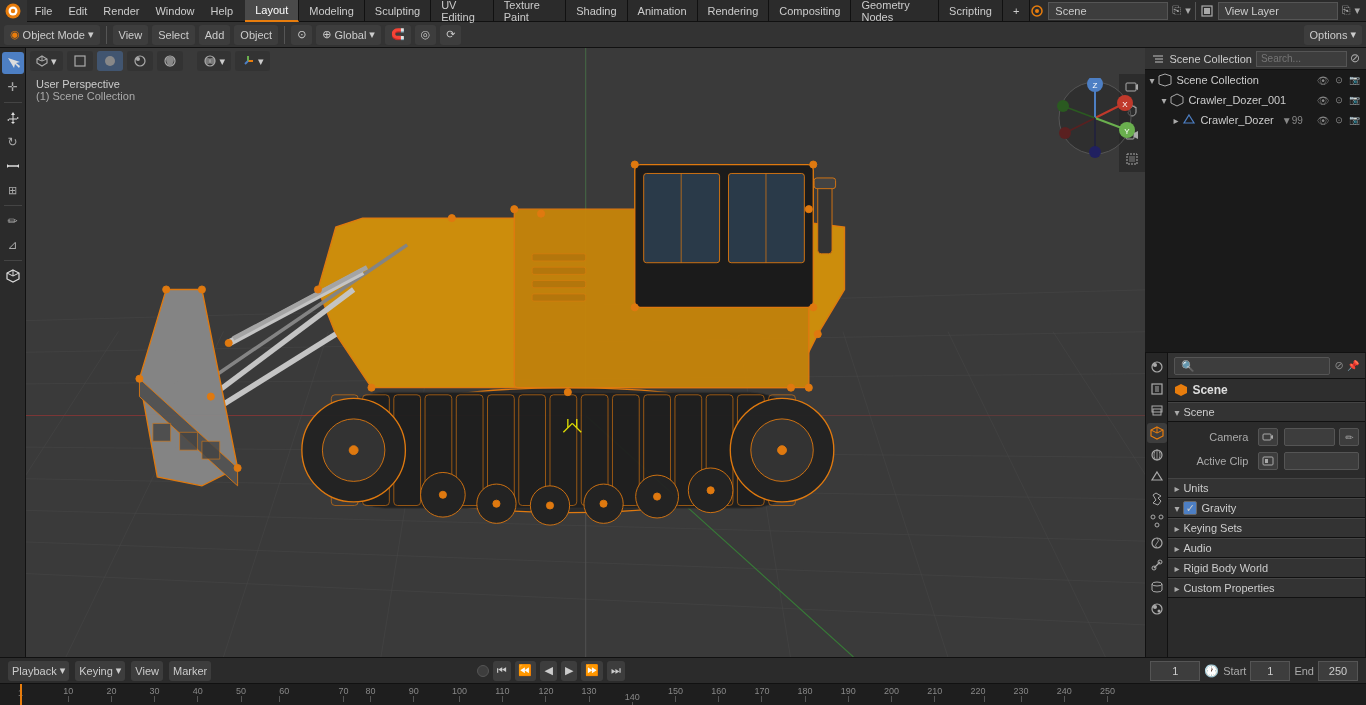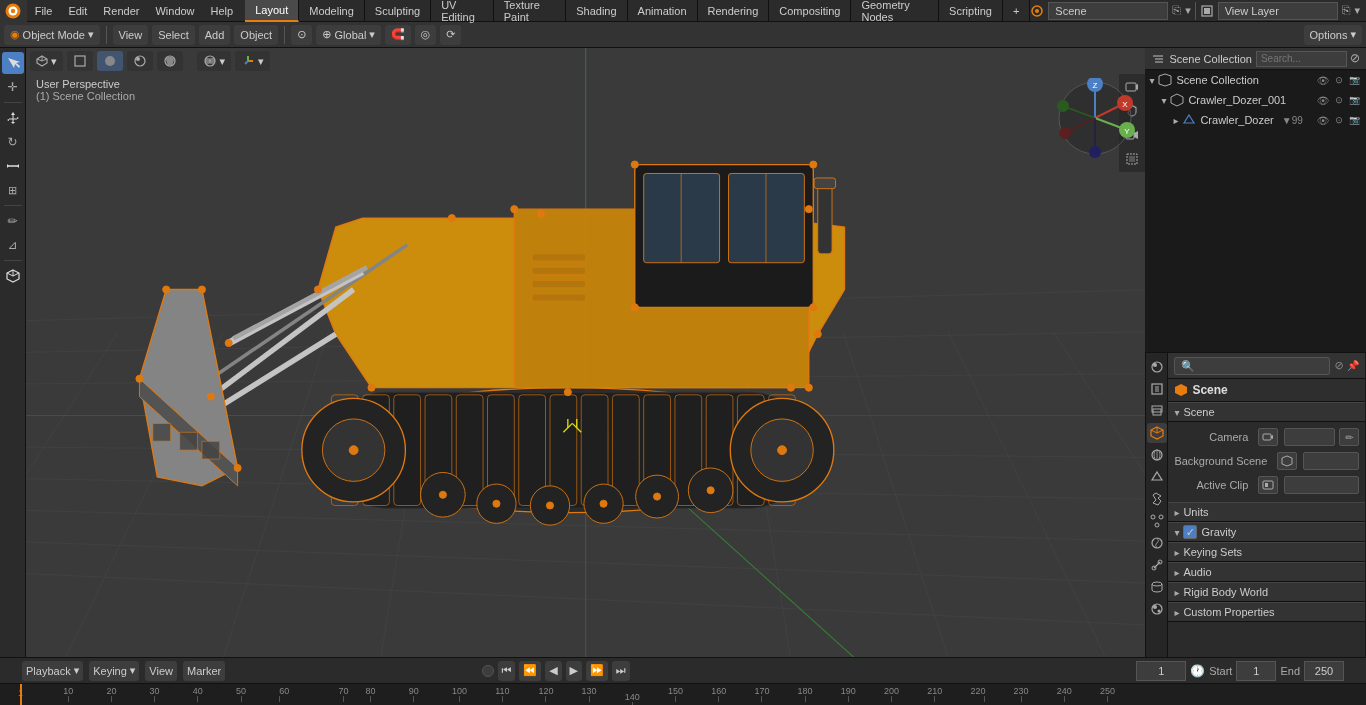--- a/index.html
+++ b/index.html
@@ -68,21 +68,21 @@
     
     
     .section-header { height: 20px; display: flex; align-items: center; padding: 0 6px; background: #333; cursor: pointer; gap: 4px; border-bottom: 1px solid #111; border-top: 1px solid #444; }
     .section-content { padding: 4px 6px; }
     .prop-row { display: flex; align-items: center; height: 22px; gap: 4px; margin-bottom: 2px; }
     .prop-label { color: #aaa; font-size: 11px; min-width: 80px; text-align: right; padding-right: 6px; }
     .prop-value { flex: 1; height: 18px; background: #3d3d3d; border: 1px solid #555; display: flex; align-items: center; padding: 0 6px; border-radius: 2px; font-size: 11px; }
     .prop-value-icon { background: #3d3d3d; border: 1px solid #555; width: 20px; height: 18px; display: flex; align-items: center; justify-content: center; border-radius: 2px; }
     .checkbox { width: 14px; height: 14px; background: #4d7fc4; border: 1px solid #666; border-radius: 2px; display: flex; align-items: center; justify-content: center; }
     .bb-item { display: flex; align-items: center; gap: 3px; padding: 0 4px; height: 20px; background: #3d3d3d; border-radius: 3px; cursor: pointer; font-size: 11px; color: #ccc; }
-    #timeline-controls { height: 26px; background: #2b2b2b; border-top: 1px solid #111; display: flex; align-items: center; padding: 0 22px; gap: 6px; }
+    #timeline-controls { height: 26px; background: #2b2b2b; border-top: 1px solid #111; display: flex; align-items: center; padding: 0 8px; gap: 6px; }
     #timeline-ruler { height: 26px; background: #262626; position: relative; overflow: hidden; display: flex; align-items: flex-end; padding: 0 8px; }
     #current-frame-line { position: absolute; top: 0; bottom: 0; width: 2px; background: #e87d0d; left: 30px; }
 
     
     #grid-svg { position: absolute; top: 0; left: 0; width: 100%; height: 100%; }
 
     .props-scene-title { display: flex; align-items: center; gap: 4px; padding: 4px 6px; font-size: 12px; color: #ddd; font-weight: bold; background: #2e2e2e; border-bottom: 1px solid #111; }
 
     .panel-pin { font-size: 10px; color: #888; margin-left: auto; cursor: pointer; }
   </style>
@@ -658,29 +658,20 @@
                   <rect x="1" y="3" width="8" height="6" rx="1" fill="none" stroke="#aaa" stroke-width="1"></rect>
                   <polygon points="9,5 11,4 11,8 9,7" fill="#aaa"></polygon>
                 </svg>
             </div>
             <div class="prop-value" style="flex:1;margin-left:2px;"></div>
             <div style="width:20px;height:18px;background:#3d3d3d;border:1px solid #555;display:flex;align-items:center;justify-content:center;border-radius:2px;cursor:pointer;">
               <span style="font-size:10px;color:#aaa;">✏</span>
             </div>
           </div>
           <div class="prop-row">
-            <span class="prop-label">Background Scene</span>
-            <div class="prop-value-icon">
-              <svg width="12" height="12" viewBox="0 0 12 12">
-                  <polygon points="6,1 11,3 11,9 6,11 1,9 1,3" fill="none" stroke="#aaa" stroke-width="1"></polygon>
-                </svg>
-            </div>
-            <div class="prop-value" style="flex:1;margin-left:2px;"></div>
-          </div>
-          <div class="prop-row">
             <span class="prop-label">Active Clip</span>
             <div class="prop-value-icon">
               <svg width="12" height="12" viewBox="0 0 12 12">
                   <rect x="1" y="2" width="10" height="8" rx="1" fill="none" stroke="#aaa" stroke-width="1"></rect>
                   <rect x="3" y="4" width="3" height="4" fill="#aaa"></rect>
                 </svg>
             </div>
             <div class="prop-value" style="flex:1;margin-left:2px;"></div>
           </div>
         </div>

